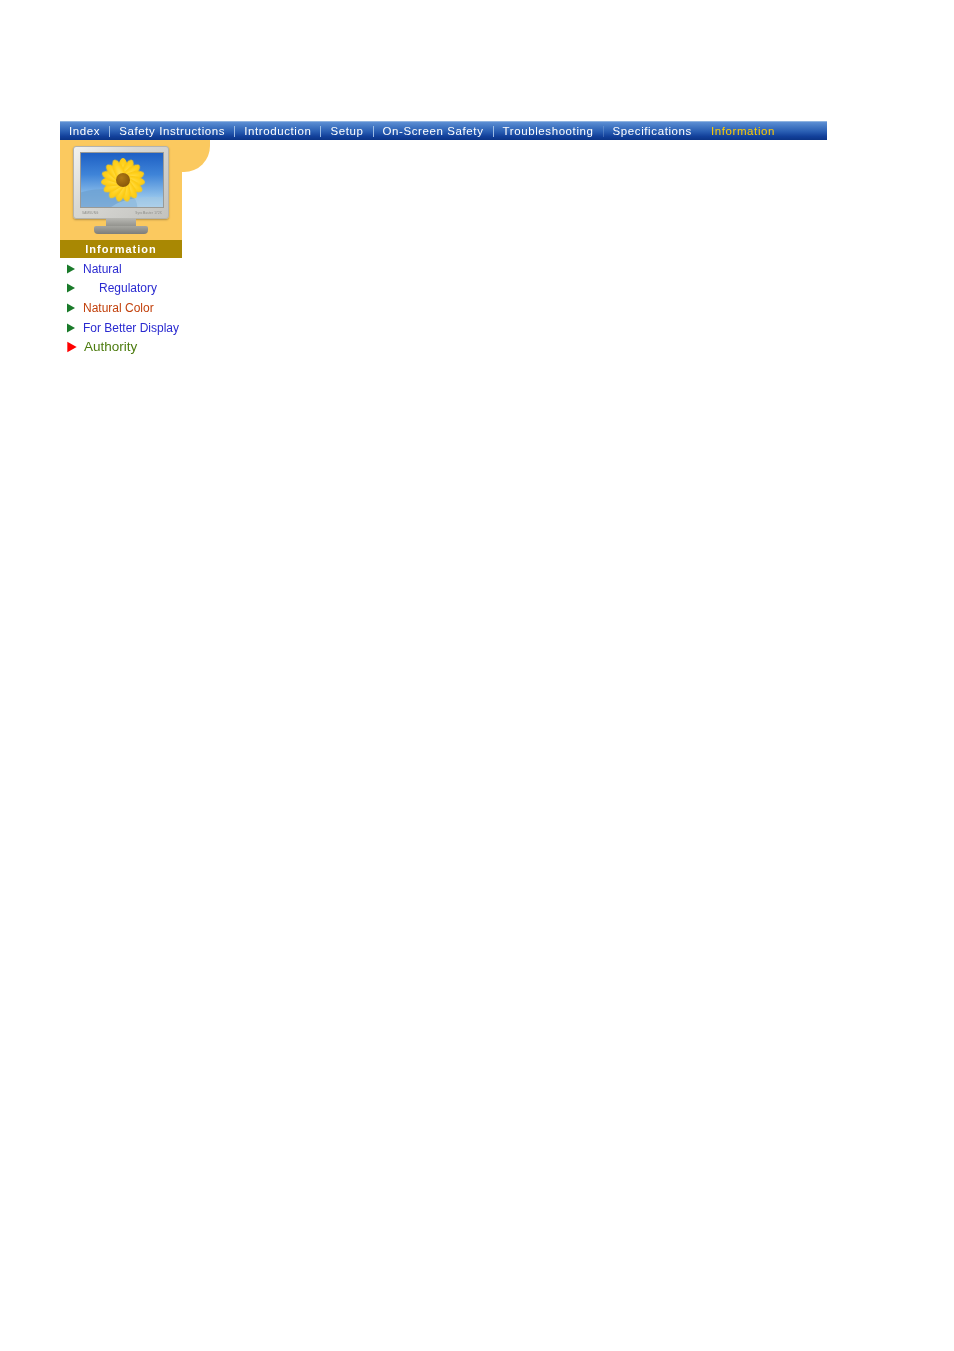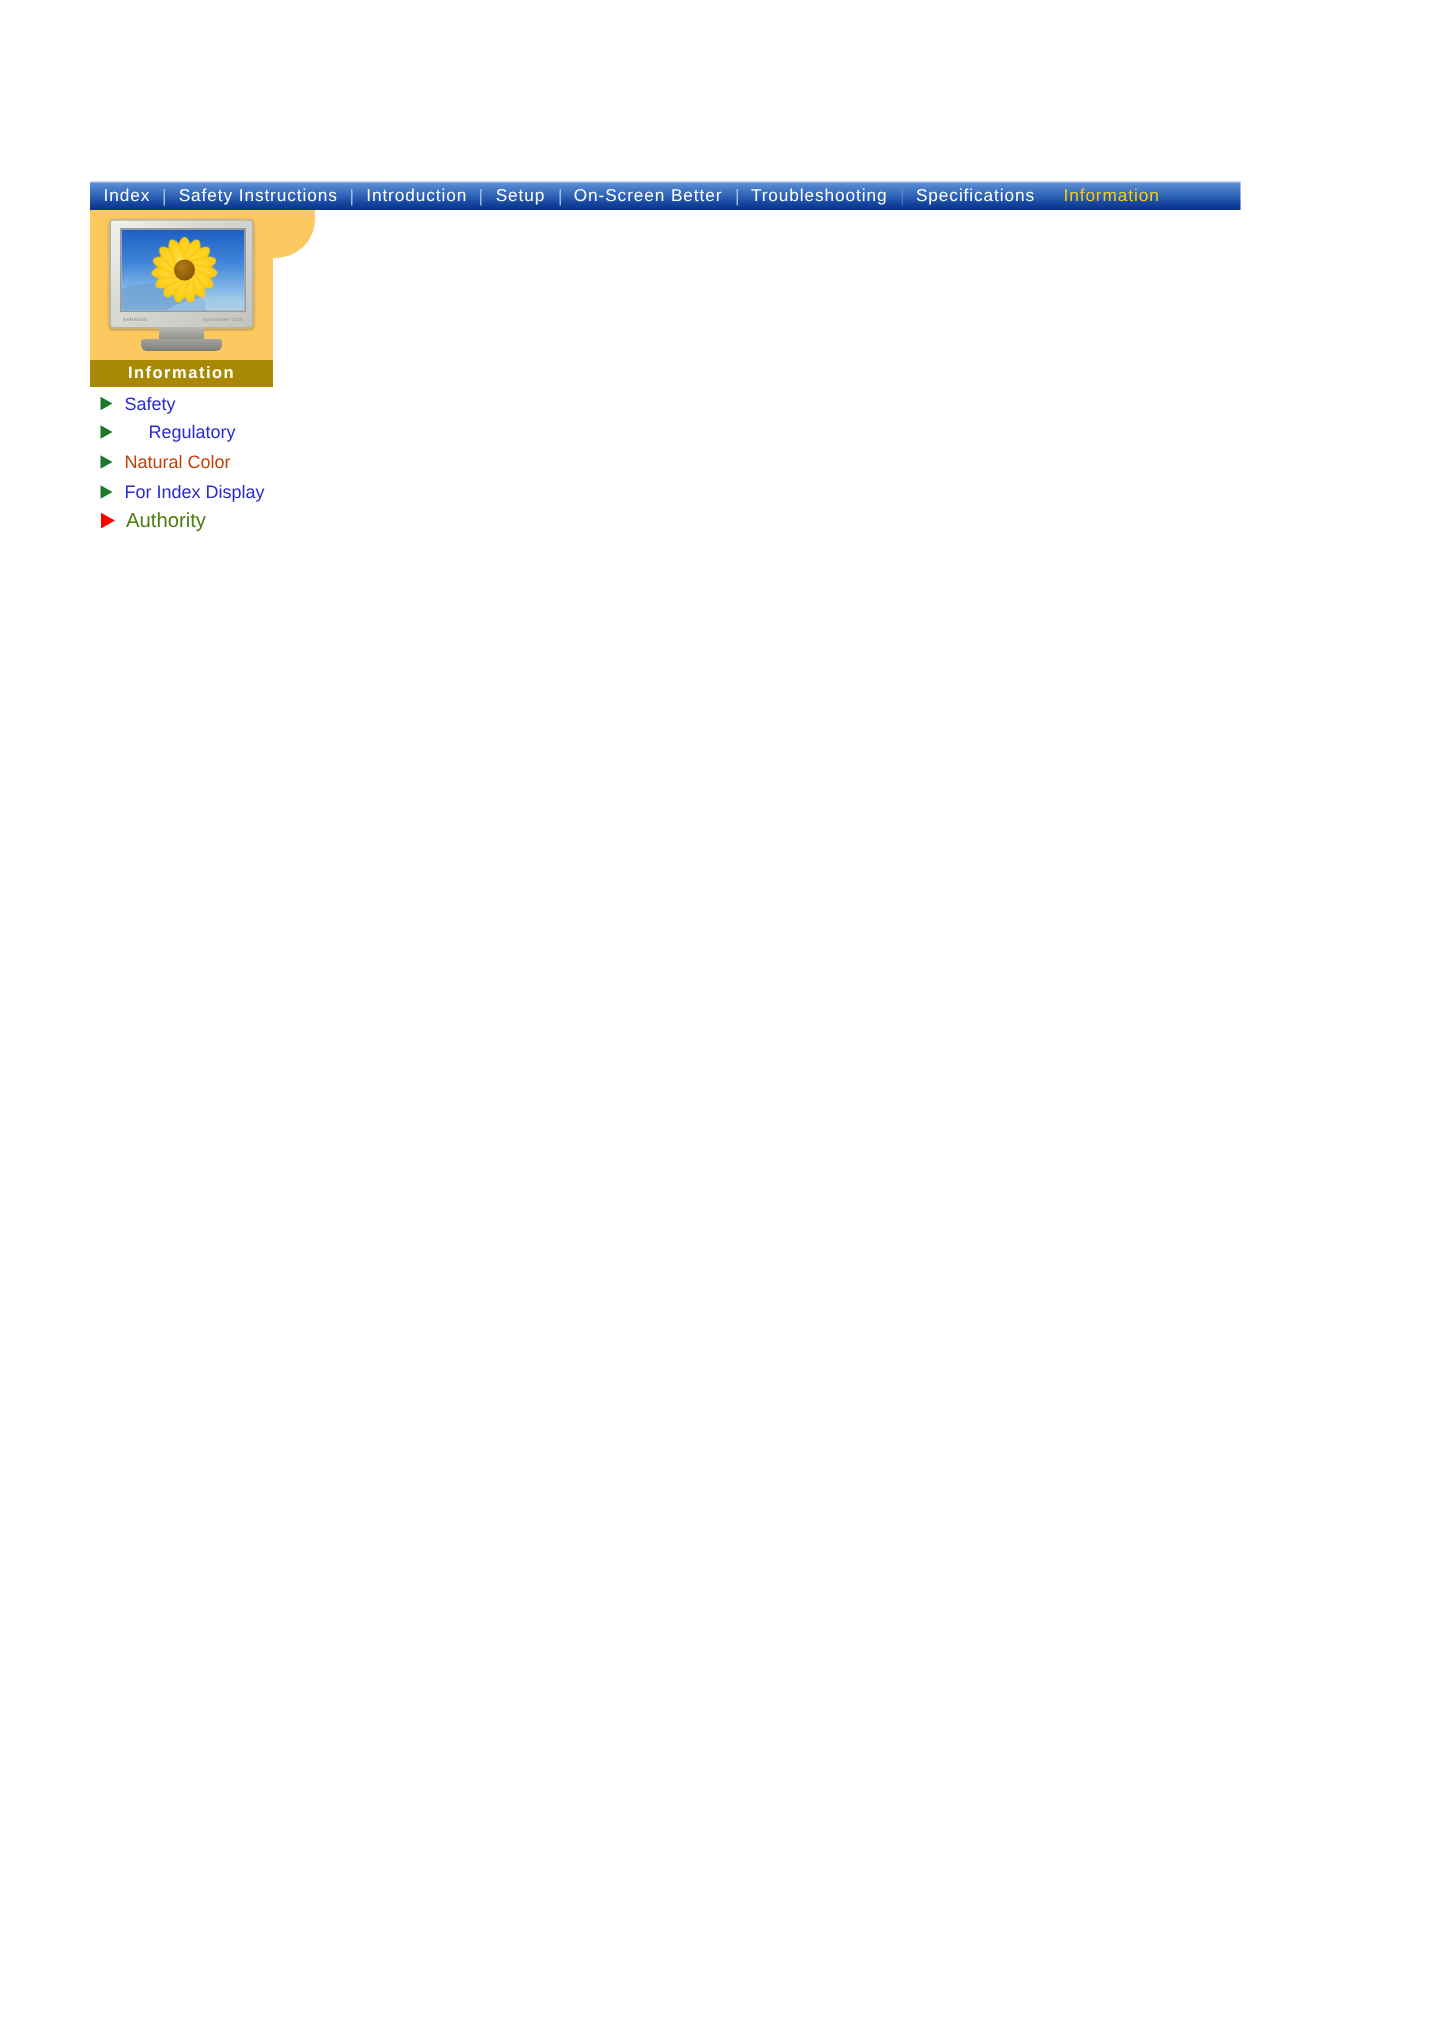--- a/index.html
+++ b/index.html
@@ -266,21 +266,21 @@
 
 <div id="nav-bar">
     <a class="nav-item">Index</a>
     <span class="nav-sep"></span>
     <a class="nav-item">Safety Instructions</a>
     <span class="nav-sep"></span>
     <a class="nav-item">Introduction</a>
     <span class="nav-sep"></span>
     <a class="nav-item">Setup</a>
     <span class="nav-sep"></span>
-    <a class="nav-item">On-Screen Better</a>
+    <a class="nav-item">On-Screen Safety</a>
     <span class="nav-sep"></span>
     <a class="nav-item">Troubleshooting</a>
     <span class="nav-sep faint"></span>
     <a class="nav-item">Specifications</a>
     <span class="nav-sep blank"></span>
     <a class="nav-item active">Information</a>
   </div>
 
 <div id="panel-wrap">
 
@@ -323,39 +323,39 @@
   <div id="panel-label">
     <span id="panel-label-text">Information</span>
   </div>
 </div>
 
 <div id="link-list">
     <div class="link-row">
       <svg class="bullet" viewBox="0 0 12 12">
         <polygon points="2,1.5 10,6 2,10.5" fill="#1a7a2a"></polygon>
       </svg>
-      <span class="link-label" style="color: rgb(42, 42, 208);">Safety</span>
+      <span class="link-label" style="color: rgb(42, 42, 208);">Natural</span>
     </div>
     <div class="link-row">
       <svg class="bullet" viewBox="0 0 12 12">
         <polygon points="2,1.5 10,6 2,10.5" fill="#1a7a2a"></polygon>
       </svg>
       <span class="link-label" style="color: rgb(42, 42, 208); margin-left: 16px;">Regulatory</span>
     </div>
     <div class="link-row">
       <svg class="bullet" viewBox="0 0 12 12">
         <polygon points="2,1.5 10,6 2,10.5" fill="#1a7a2a"></polygon>
       </svg>
       <span class="link-label" style="color: #c2410c;">Natural Color</span>
     </div>
     <div class="link-row">
       <svg class="bullet" viewBox="0 0 12 12">
         <polygon points="2,1.5 10,6 2,10.5" fill="#1a7a2a"></polygon>
       </svg>
-      <span class="link-label" style="color: rgb(42, 42, 208);">For Index Display</span>
+      <span class="link-label" style="color: rgb(42, 42, 208);">For Better Display</span>
     </div>
     <div class="link-row highlight">
       <svg class="bullet" viewBox="0 0 12 12">
         <polygon points="2,1.5 10,6 2,10.5" fill="#ff0000"></polygon>
       </svg>
       <span class="link-label" style="color: #4d7c0f;">Authority</span>
     </div>
   </div>
 
 </body></html>

